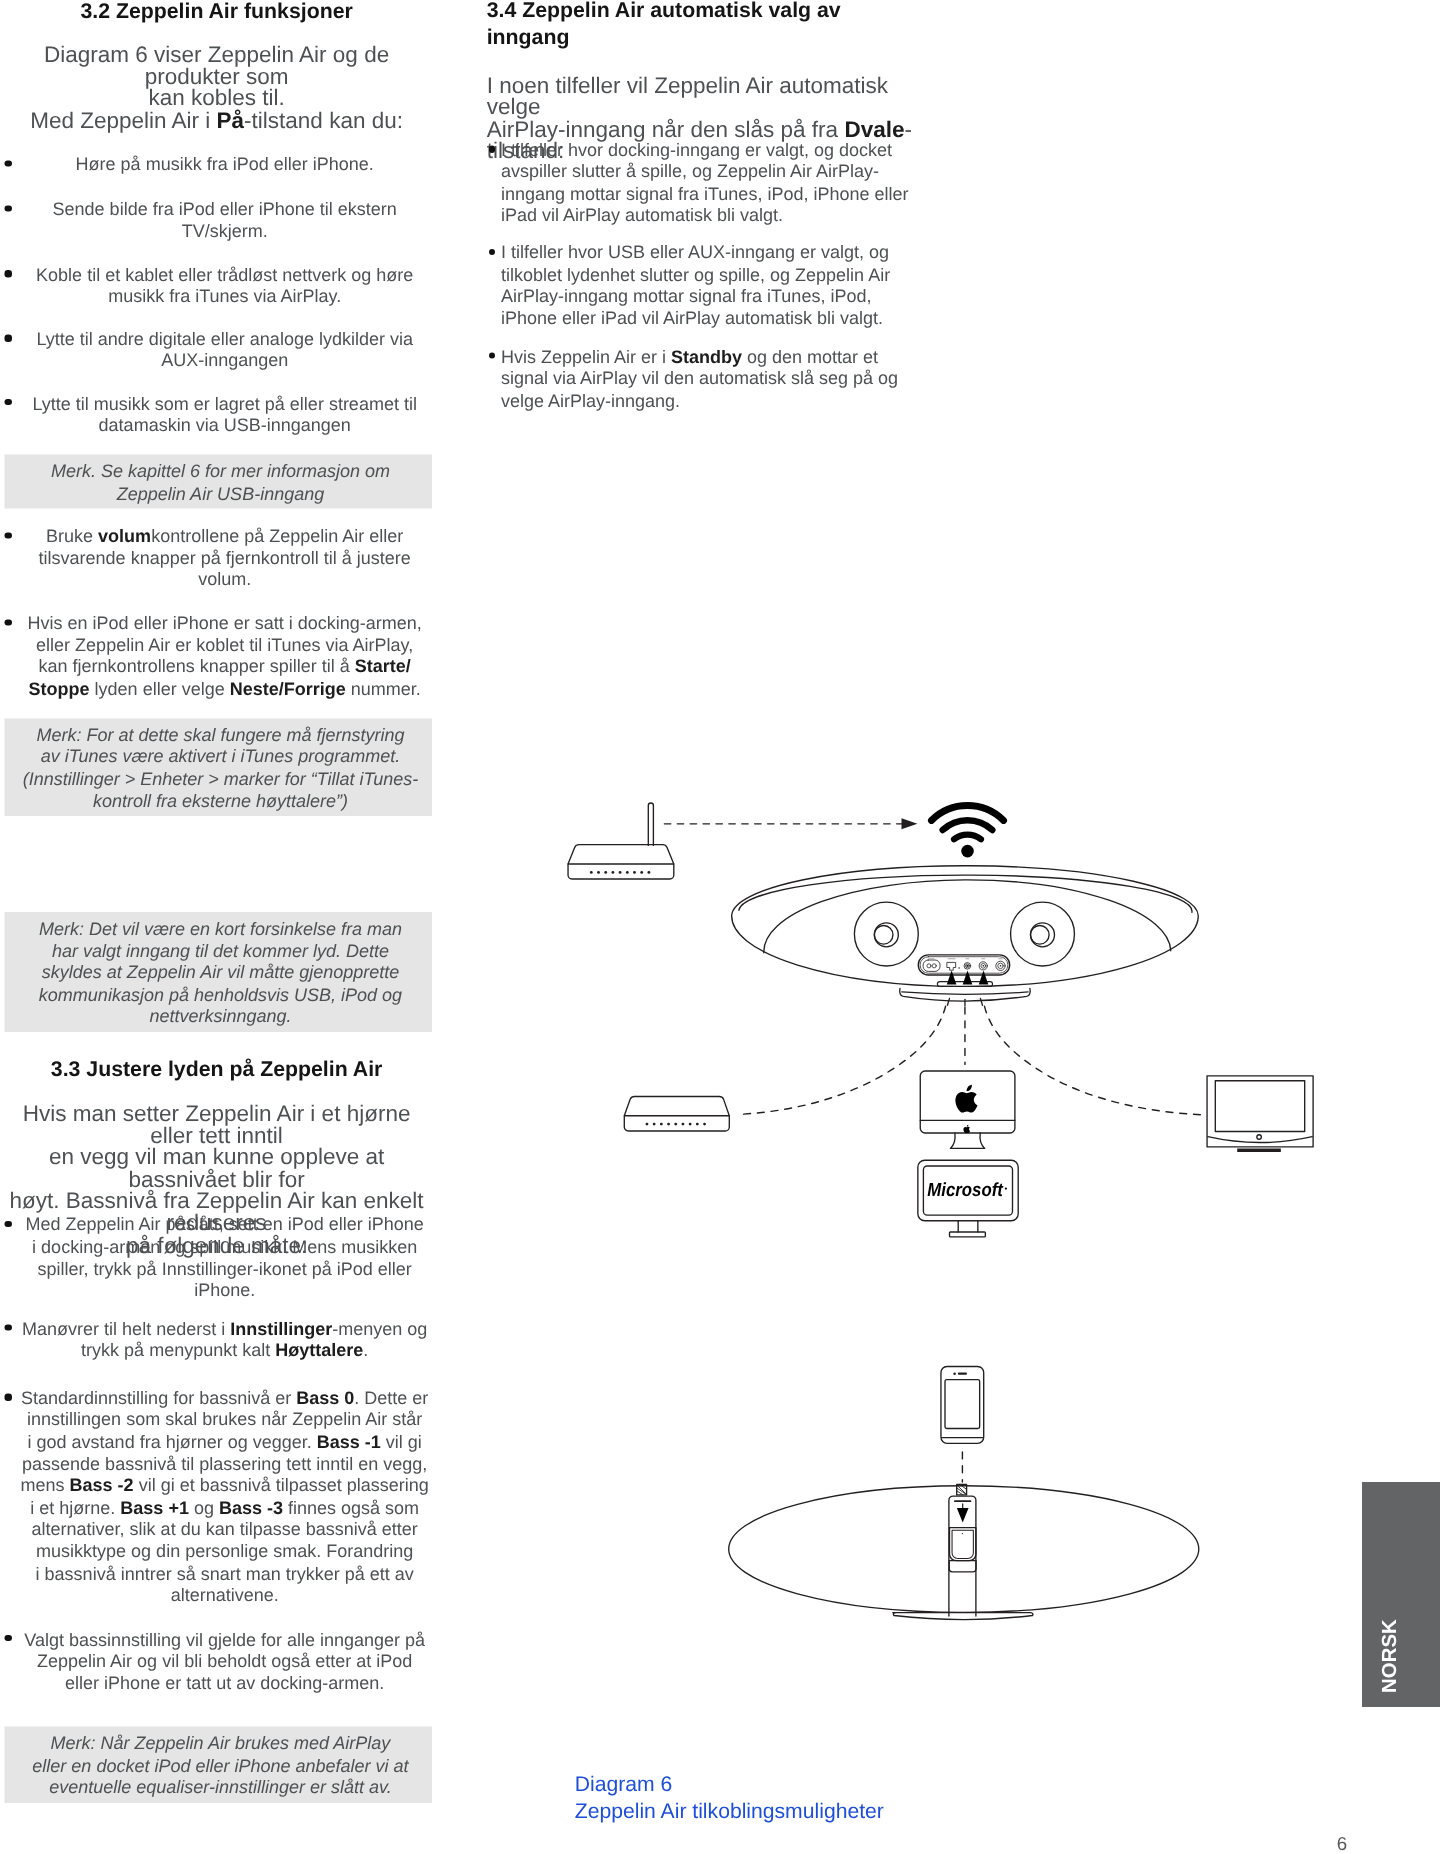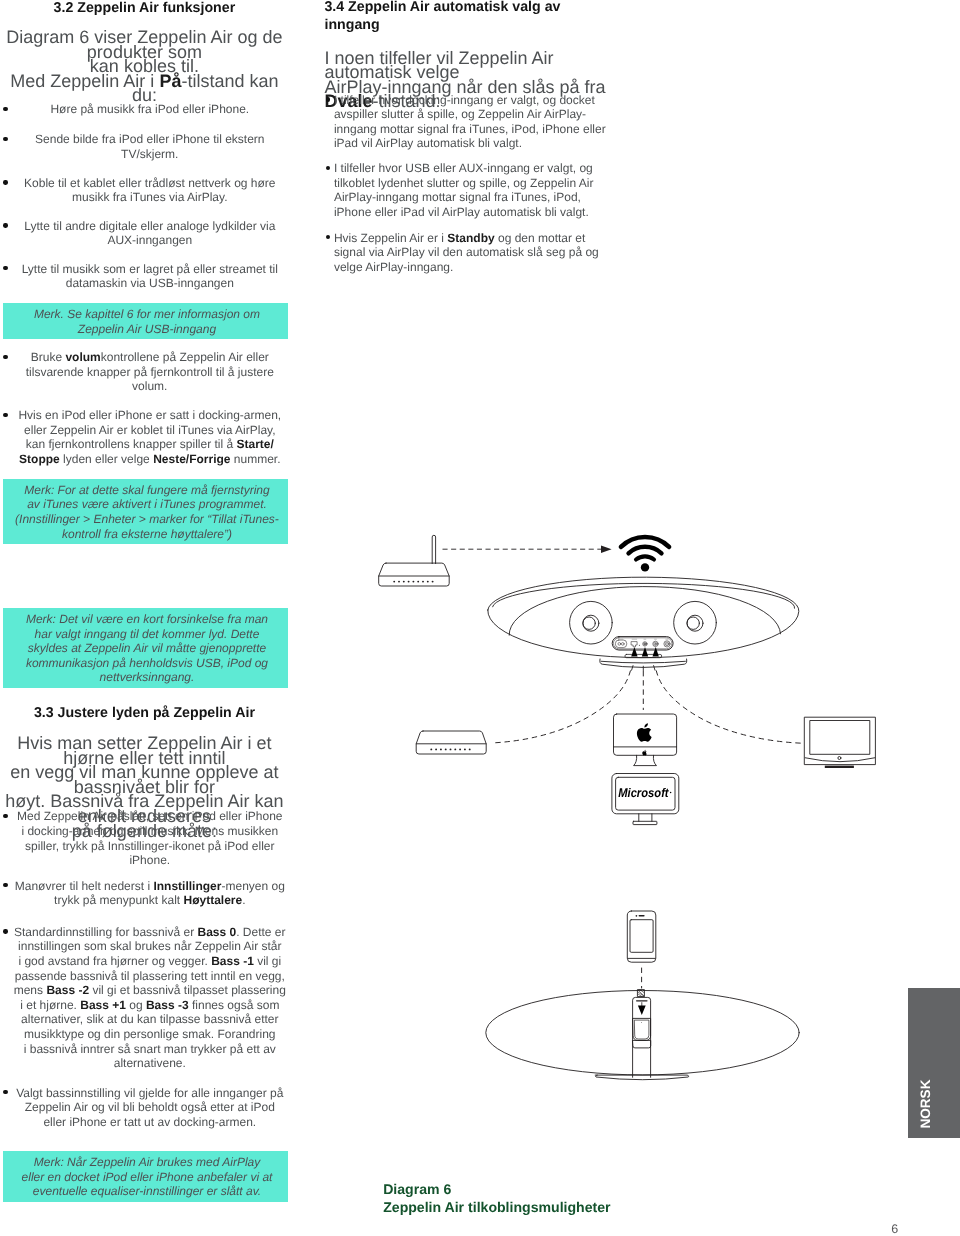--- a/index.html
+++ b/index.html
@@ -13,35 +13,35 @@
     text-rendering:geometricPrecision;
   }
   .page{position:relative;width:960px;height:1236px;overflow:hidden;}
 
   .col-left{position:absolute;left:1.9px;top:0;width:290px;height:1236px;text-align:center;}
   .col-right{position:absolute;left:307.45px;top:-0.9px;width:290px;height:1236px;margin-left:17px;}
 
   .blk{position:absolute;left:0;width:285px;}
   .bul{width:286.3px;box-sizing:border-box;}
   h2{font-size:14.2px;line-height:18.2px;font-weight:bold;color:#151515;margin:0;}
-  .txt{font-size:18px;line-height:14.6px;margin:0;color:#4e5153;}
+  .txt{font-size:15px;line-height:14.6px;margin:0;color:#4e5153;}
   .bul{font-size:12px;line-height:14.6px;color:#4e5153;padding-left:9.5px;}
   .bul:before{content:"";position:absolute;left:1.6px;width:4.3px;height:4.3px;border-radius:50%;
                background:#111;margin-top:4.5px;}
   b{color:#1d1d1d;font-weight:bold;}
   .note{position:absolute;left:1px;width:285px;box-sizing:border-box;
-        background:#5eead4;color:#4e5153;font-style:italic;font-size:12px;line-height:14.6px;
+        background:#e5e5e5;color:#4e5153;font-style:italic;font-size:12px;line-height:14.6px;
         padding:4px 6px 2.8px 9.2px;}
   .norsk{position:absolute;left:908.2px;top:987.5px;width:51.8px;height:150.1px;background:#636466;}
   .norsk-txt{position:absolute;left:24.8px;bottom:9.2px;transform-origin:0 100%;transform:rotate(-90deg);
     font-size:13.6px;line-height:13.6px;font-weight:bold;white-space:nowrap;color:#ffffff;}
   .diagram-holder{position:absolute;left:0;top:0;width:960px;height:868px;pointer-events:none;}
   .diagram{position:absolute;left:0;top:0;}
   .pagenum{position:absolute;left:891.2px;top:1222.5px;font-size:12.5px;line-height:13px;color:#58585a;}
-  .caption{position:absolute;left:383.2px;top:1181.1px;font-size:14.1px;line-height:17.8px;color:#14532d;font-weight:bold;}
+  .caption{position:absolute;left:383.2px;top:1181.1px;font-size:14.1px;line-height:17.8px;color:#1d4ed8;}
 </style>
 </head>
 <body>
 
 <div class="page">
 
   <div class="col-left">
 
     <h2 class="blk" style="top:-1.5px">3.2 Zeppelin Air funksjoner</h2>
     <p class="blk txt" style="top:30.1px"><span>Diagram 6 viser Zeppelin Air og de produkter som</span><br><span>kan kobles til.</span></p>

